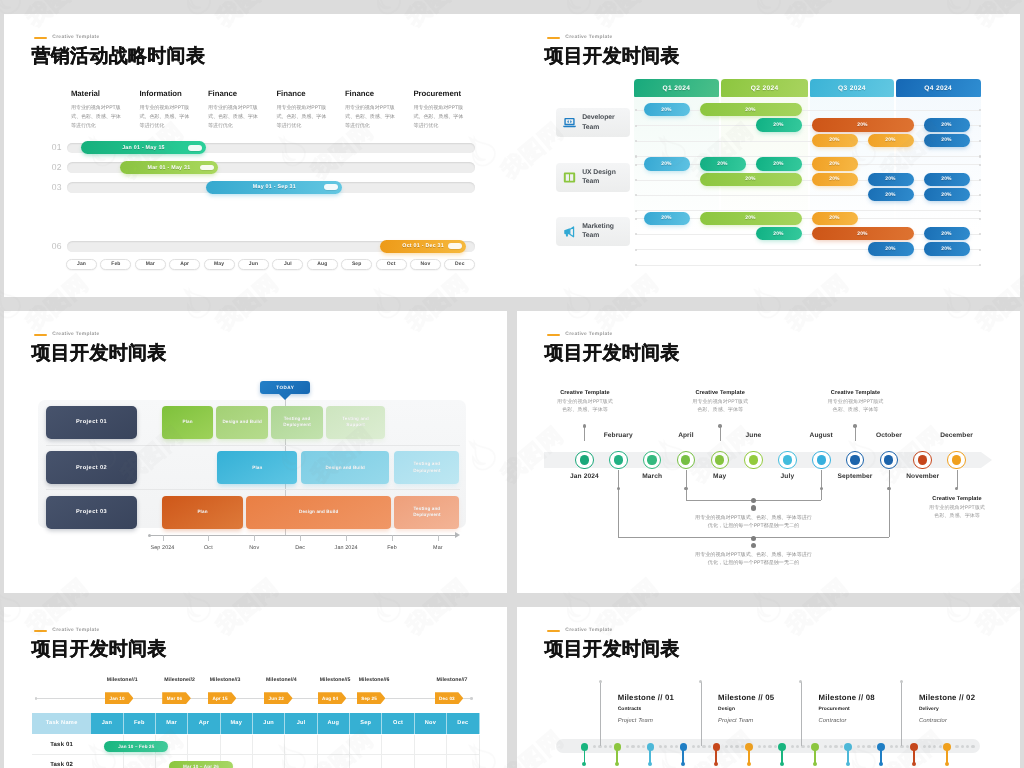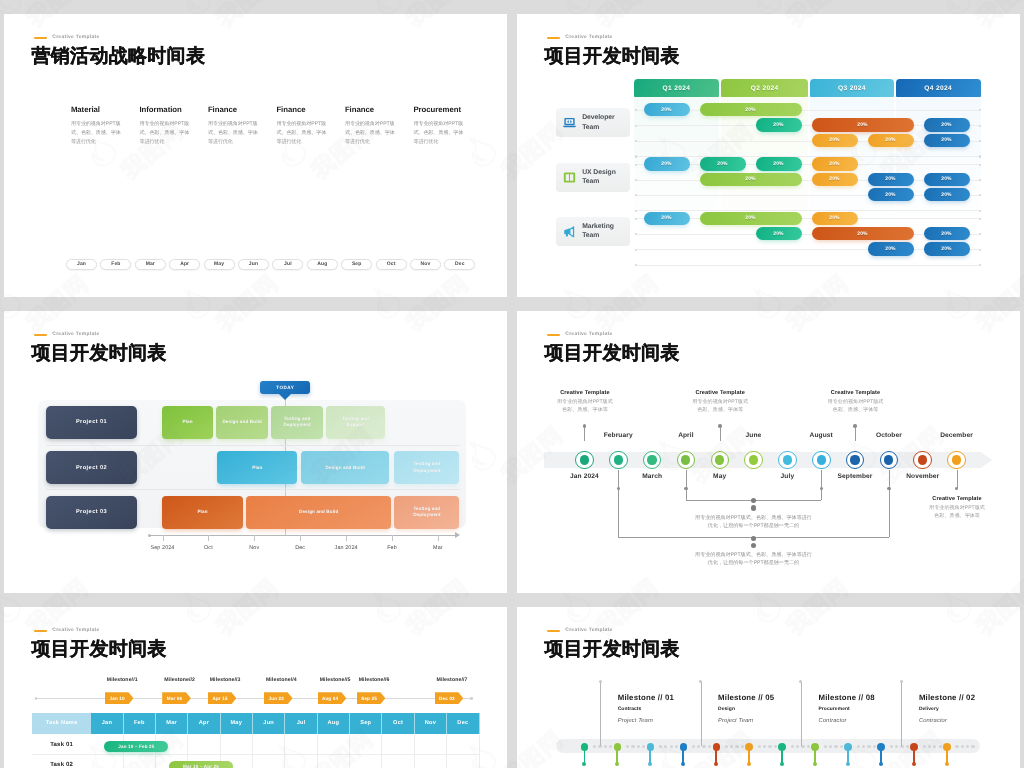--- a/index.html
+++ b/index.html
@@ -7,34 +7,34 @@
   body{width:1024px;height:768px;background:#dcdcdc;font-family:"Liberation Sans",sans-serif;overflow:hidden;-webkit-font-smoothing:antialiased;text-rendering:geometricPrecision;}
 
   
   .wm{position:absolute;left:0;top:0;width:1024px;height:768px;pointer-events:none;z-index:50;overflow:hidden;}
   .wmtile{position:absolute;transform:rotate(-40deg);transform-origin:0 0;color:transparent;
     font-size:23px;font-weight:700;letter-spacing:1px;white-space:nowrap;font-family:"DejaVu Sans",sans-serif;
     -webkit-text-stroke:1.1px rgba(130,130,130,.040);}
   .wmlogo{position:absolute;transform:rotate(-40deg);transform-origin:0 0;opacity:.030;}
   .grid{position:absolute;left:0;top:0;width:1024px;height:768px;}
   .slide{position:absolute;background:#fff;overflow:hidden;}
-  .s1{left:4px;top:14px;width:503px;height:283px;}
+  .s1{left:4px;top:14px;width:503px;height:283px;padding-left:36px;}
   .s2{left:517px;top:14px;width:503px;height:283px;}
   .s3{left:4px;top:311px;width:503px;height:282px;}
   .s4{left:517px;top:311px;width:503px;height:282px;}
   .s5{left:4px;top:607px;width:503px;height:161px;}
   .s6{left:517px;top:607px;width:503px;height:161px;}
   
   .kicker{position:absolute;display:flex;align-items:center;gap:5.5px;}
   .kdash{width:13.3px;height:1.9px;background:#f5a623;border-radius:1px;flex:none;margin-top:1px;}
   .ktext{font-size:4.9px;letter-spacing:.32px;color:#9b9b9b;font-weight:700;}
   .stitle{position:absolute;font-size:19px;font-weight:700;color:#131313;letter-spacing:.3px;-webkit-text-stroke:.35px #131313;}
 
   
-  .s1 .colhead{position:absolute;top:91px;width:53px;}
+  .s1 .colhead{position:absolute;top:75px;width:53px;}
   .s1 .colhead .h{font-size:7.8px;font-weight:700;color:#1a1a1a;letter-spacing:-.05px;white-space:nowrap;}
   .s1 .colhead .b{margin-top:6.2px;font-size:5.1px;line-height:8.8px;color:#919191;letter-spacing:-.1px;white-space:pre-line;}
   .s1 .grow{position:absolute;height:13px;}
   .s1 .gnum{position:absolute;left:-21px;top:0;width:16px;text-align:right;font-size:8.6px;color:#c0c0c0;font-weight:400;line-height:13px;letter-spacing:.4px;}
   .s1 .gtrack{position:absolute;left:0;top:1.4px;width:408px;height:10.6px;border-radius:5.3px;background:#ededed;
     box-shadow:inset 0 1px 1.6px rgba(0,0,0,.10), 0 1px 0 rgba(255,255,255,.8);}
   .s1 .gbar{position:absolute;top:0;height:13px;border-radius:6.5px;display:flex;align-items:center;justify-content:center;}
   .s1 .gbar .t{font-size:5.3px;font-weight:700;color:#fff;letter-spacing:.25px;text-shadow:0 .5px .6px rgba(0,0,0,.22);}
   .s1 .gknob{position:absolute;right:4.5px;top:3.6px;width:14px;height:5.8px;border-radius:3px;background:#fff;opacity:.92;
     box-shadow:0 .5px 1px rgba(0,0,0,.18);}
@@ -156,20 +156,52 @@
     <div class="h">Finance</div>
     <div class="b">用专业的视角对PPT版
 式、色彩、质感、字体
 等进行优化</div>
   </div>
   <div class="colhead" style="left:409.4px;">
     <div class="h">Procurement</div>
     <div class="b">用专业的视角对PPT版
 式、色彩、质感、字体
 等进行优化</div>
+  </div>
+  <div class="grow" style="left:63px;top:127.3px;width:408px;">
+    <div class="gnum">01</div>
+    <div class="gtrack"></div>
+    <div class="gbar" style="left:13.6px;width:125.8px;background:linear-gradient(100deg,#15b07c,#2bd09a);box-shadow:0 2.5px 4px -1px #15b07c5c;">
+      <span class="t">Jan 01 - May 15</span>
+      <span class="gknob"></span>
+    </div>
+  </div>
+  <div class="grow" style="left:63px;top:147.0px;width:408px;">
+    <div class="gnum">02</div>
+    <div class="gtrack"></div>
+    <div class="gbar" style="left:52.7px;width:98.6px;background:linear-gradient(100deg,#8cc63f,#aad85e);box-shadow:0 2.5px 4px -1px #8cc63f5c;">
+      <span class="t">Mar 01 - May 31</span>
+      <span class="gknob"></span>
+    </div>
+  </div>
+  <div class="grow" style="left:63px;top:166.7px;width:408px;">
+    <div class="gnum">03</div>
+    <div class="gtrack"></div>
+    <div class="gbar" style="left:139.4px;width:136.0px;background:linear-gradient(100deg,#36a9cf,#62c7e2);box-shadow:0 2.5px 4px -1px #36a9cf5c;">
+      <span class="t">May 01 - Sep 31</span>
+      <span class="gknob"></span>
+    </div>
+  </div>
+  <div class="grow" style="left:63px;top:225.9px;width:408px;">
+    <div class="gnum">06</div>
+    <div class="gtrack"></div>
+    <div class="gbar" style="left:312.8px;width:86.7px;background:linear-gradient(100deg,#ed9a18,#f6b93e);box-shadow:0 2.5px 4px -1px #ed9a185c;">
+      <span class="t">Oct 01 - Dec 31</span>
+      <span class="gknob"></span>
+    </div>
   </div>
   <div class="mrow">
     <div class="mpill" style="left:0.0px;">Jan</div>
     <div class="mpill" style="left:34.4px;">Feb</div>
     <div class="mpill" style="left:68.8px;">Mar</div>
     <div class="mpill" style="left:103.2px;">Apr</div>
     <div class="mpill" style="left:137.6px;">May</div>
     <div class="mpill" style="left:172.0px;">Jun</div>
     <div class="mpill" style="left:206.4px;">Jul</div>
     <div class="mpill" style="left:240.8px;">Aug</div>

